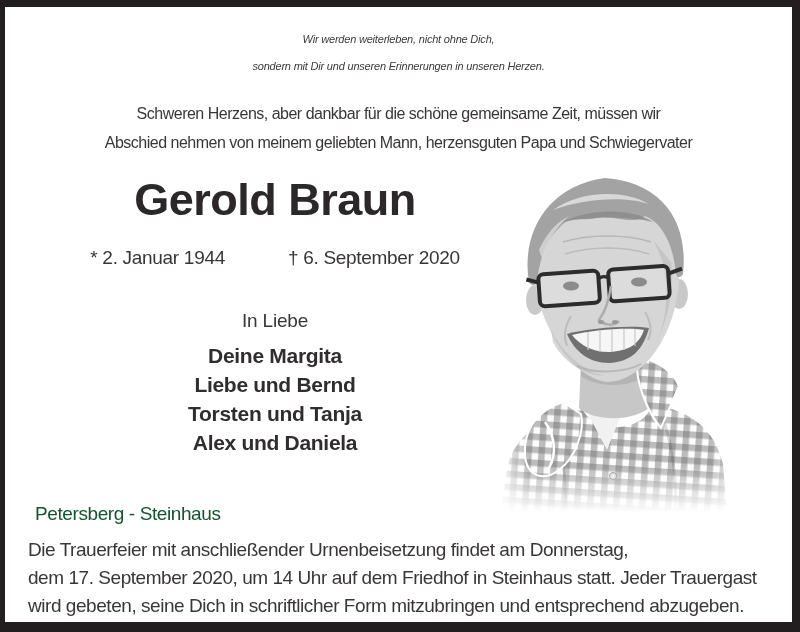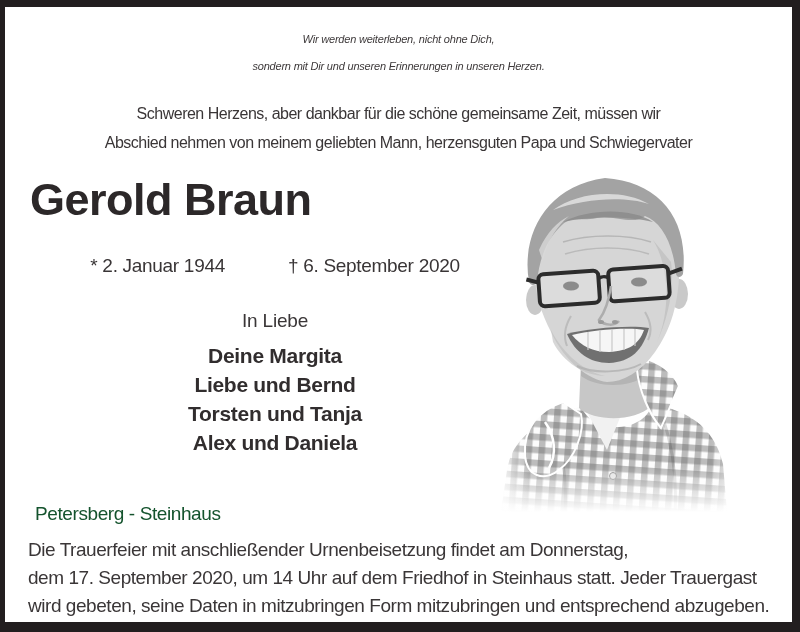--- a/index.html
+++ b/index.html
@@ -12,25 +12,25 @@
   .inner{position:absolute;inset:0;}
   .epigraph{
     position:absolute;top:19px;left:0;right:0;text-align:center;
     font-style:italic;font-size:11px;line-height:27px;letter-spacing:-0.2px;color:#3d393a;
   }
   .intro{
     position:absolute;top:93px;left:0;right:0;text-align:center;
     font-size:16px;line-height:28.5px;letter-spacing:-0.5px;color:#3a3637;
   }
   .name{
-    position:absolute;top:167px;left:25px;width:490px;text-align:left;
+    position:absolute;top:167px;left:25px;width:490px;text-align:center;
     font-size:45px;font-weight:700;letter-spacing:-0.5px;color:#2c2829;
   }
   .dates{
-    position:absolute;top:248px;left:25px;width:490px;
+    position:absolute;top:240px;left:25px;width:490px;
     display:flex;justify-content:center;gap:63px;
     font-size:19px;letter-spacing:-0.3px;color:#393536;
   }
   .salutation{
     position:absolute;top:303px;left:25px;width:490px;text-align:center;
     font-size:19px;letter-spacing:-0.2px;color:#3a3637;
   }
   .mourners{
     position:absolute;top:334px;left:25px;width:490px;text-align:center;
     font-size:21px;font-weight:700;line-height:29px;letter-spacing:-0.3px;color:#312d2e;
@@ -164,17 +164,17 @@
         <rect x="0" y="220" width="36" height="122" fill="url(#fadeL)"></rect>
         <rect x="218" y="210" width="37" height="132" fill="url(#fadeR)"></rect>
       </svg>
     </div>
 
     <div class="location">Petersberg - Steinhaus</div>
 
     <div class="notice">
       <div>Die Trauerfeier mit anschließender Urnenbeisetzung findet am Donnerstag,</div>
       <div>dem 17. September 2020, um 14 Uhr auf dem Friedhof in Steinhaus statt. Jeder Trauergast</div>
-      <div>wird gebeten, seine Daten in mitzubringen Form mitzubringen und entsprechend abzugeben.</div>
+      <div>wird gebeten, seine Dich in schriftlicher Form mitzubringen und entsprechend abzugeben.</div>
     </div>
 
   </div>
 </div>
 
 </body></html>

